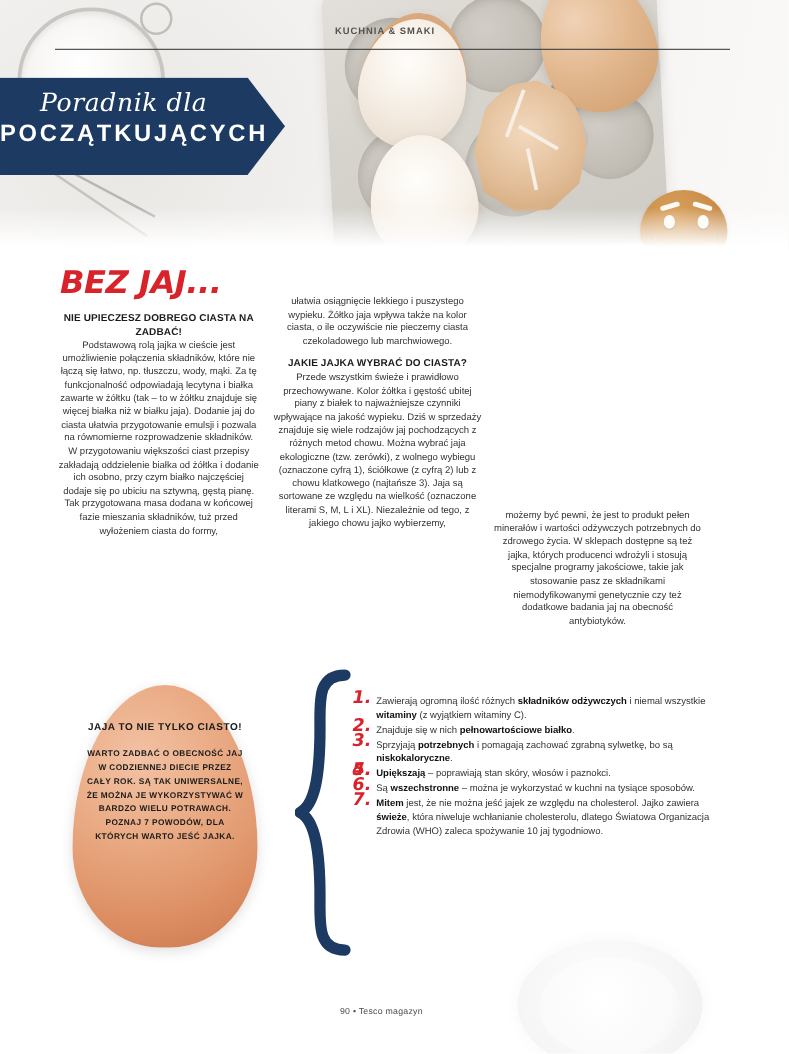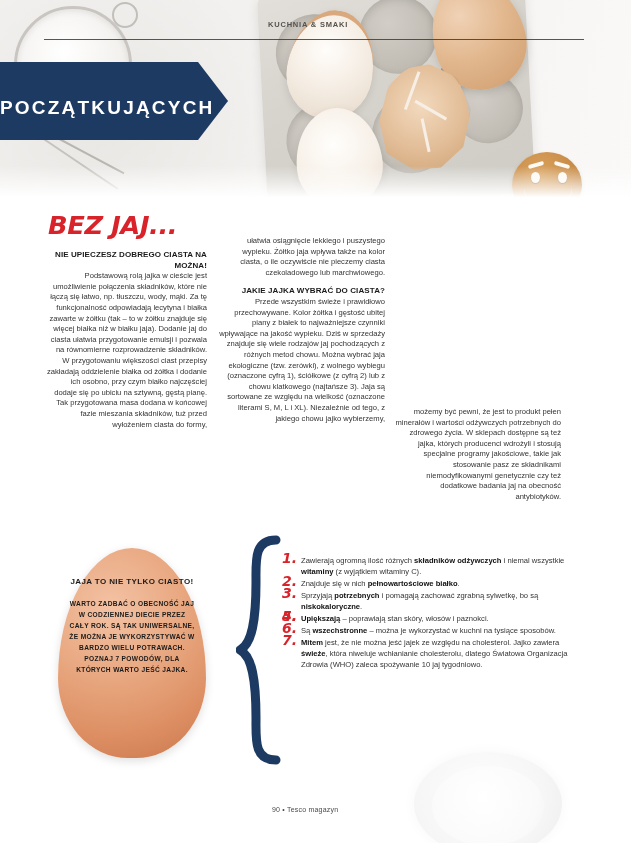--- a/index.html
+++ b/index.html
@@ -90,21 +90,21 @@
   .ribbon-l1{position:absolute;left:0;top:70px;width:198px;text-align:center;color:#ffffff;
     font-family:"DejaVu Serif",serif;font-style:italic;font-size:20px;letter-spacing:.5px;}
   .ribbon-l2{position:absolute;left:0;top:97px;width:198px;text-align:center;color:#ffffff;
     font-size:19px;font-weight:700;letter-spacing:2.2px;}
 
   
   .headline{position:absolute;left:48px;top:211px;color:#d8232a;font-size:25px;font-weight:700;
     letter-spacing:-.4px;font-family:"DejaVu Sans",sans-serif;font-style:italic;transform:scaleX(1.03);transform-origin:left center;}
 
   
-  .col{position:absolute;font-size:7.6px;line-height:10.6px;color:#333;text-align:right;}
+  .col{position:absolute;font-size:7.6px;line-height:10.6px;color:#333;text-align:center;}
   .col p{margin:0 0 0 0;}
   .sub{font-weight:700;font-size:8px;line-height:10.6px;color:#1a1a1a;letter-spacing:.1px;}
   .col1{left:47px;top:250px;width:160px;}
   .col2{left:219px;top:236px;width:166px;}
   .col3{left:395px;top:376px;width:166px;margin-top:31px;}
   .gap{height:8px;}
 
   
   .eggbox{position:absolute;left:58px;top:548px;width:148px;height:210px;}
   .egg-shape{position:absolute;inset:0;border-radius:50% 50% 47% 47%/62% 62% 38% 38%;
@@ -180,26 +180,27 @@
 
     </div>
 
     <div class="hero-fade"></div>
   </div>
 
   <div class="kicker">KUCHNIA &amp; SMAKI</div>
   <div class="toprule"></div>
 
   <div class="ribbon"></div>
+  <div class="ribbon-l1">Poradnik dla</div>
   <div class="ribbon-l2">POCZĄTKUJĄCYCH</div>
 
   <div class="headline">BEZ JAJ...</div>
 
   <div class="col col1">
-    <p class="sub">NIE UPIECZESZ DOBREGO CIASTA NA MOŻNA!</p>
+    <p class="sub">NIE UPIECZESZ DOBREGO CIASTA NA ZADBAĆ!</p>
     <p>Podstawową rolą jajka w cieście jest umożliwienie połączenia składników, które nie łączą się łatwo, np. tłuszczu, wody, mąki. Za tę funkcjonalność odpowiadają lecytyna i białka zawarte w żółtku (tak – to w żółtku znajduje się więcej białka niż w białku jaja). Dodanie jaj do ciasta ułatwia przygotowanie emulsji i pozwala na równomierne rozprowadzenie składników.</p>
     <p>W przygotowaniu większości ciast przepisy zakładają oddzielenie białka od żółtka i dodanie ich osobno, przy czym białko najczęściej dodaje się po ubiciu na sztywną, gęstą pianę. Tak przygotowana masa dodana w końcowej fazie mieszania składników, tuż przed wyłożeniem ciasta do formy,</p>
   </div>
 
   <div class="col col2">
     <p>ułatwia osiągnięcie lekkiego i puszystego wypieku. Żółtko jaja wpływa także na kolor ciasta, o ile oczywiście nie pieczemy ciasta czekoladowego lub marchwiowego.</p>
     <div class="gap"></div>
     <p class="sub">JAKIE JAJKA WYBRAĆ DO CIASTA?</p>
     <p>Przede wszystkim świeże i prawidłowo przechowywane. Kolor żółtka i gęstość ubitej piany z białek to najważniejsze czynniki wpływające na jakość wypieku. Dziś w sprzedaży znajduje się wiele rodzajów jaj pochodzących z różnych metod chowu. Można wybrać jaja ekologiczne (tzw. zerówki), z wolnego wybiegu (oznaczone cyfrą 1), ściółkowe (z cyfrą 2) lub z chowu klatkowego (najtańsze 3). Jaja są sortowane ze względu na wielkość (oznaczone literami S, M, L i XL). Niezależnie od tego, z jakiego chowu jajko wybierzemy,</p>
   </div>

